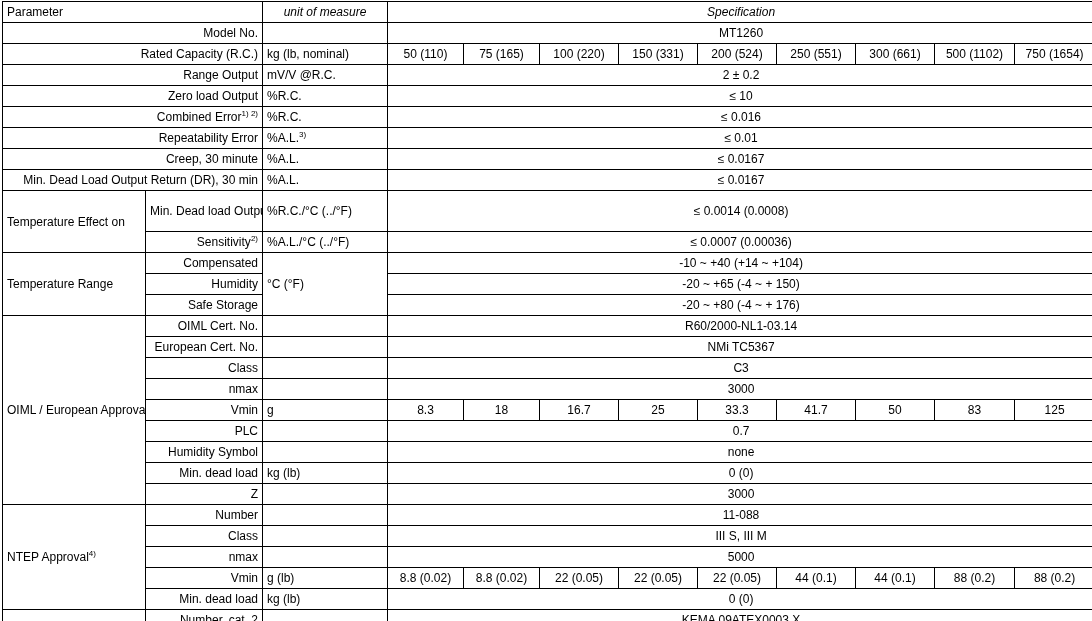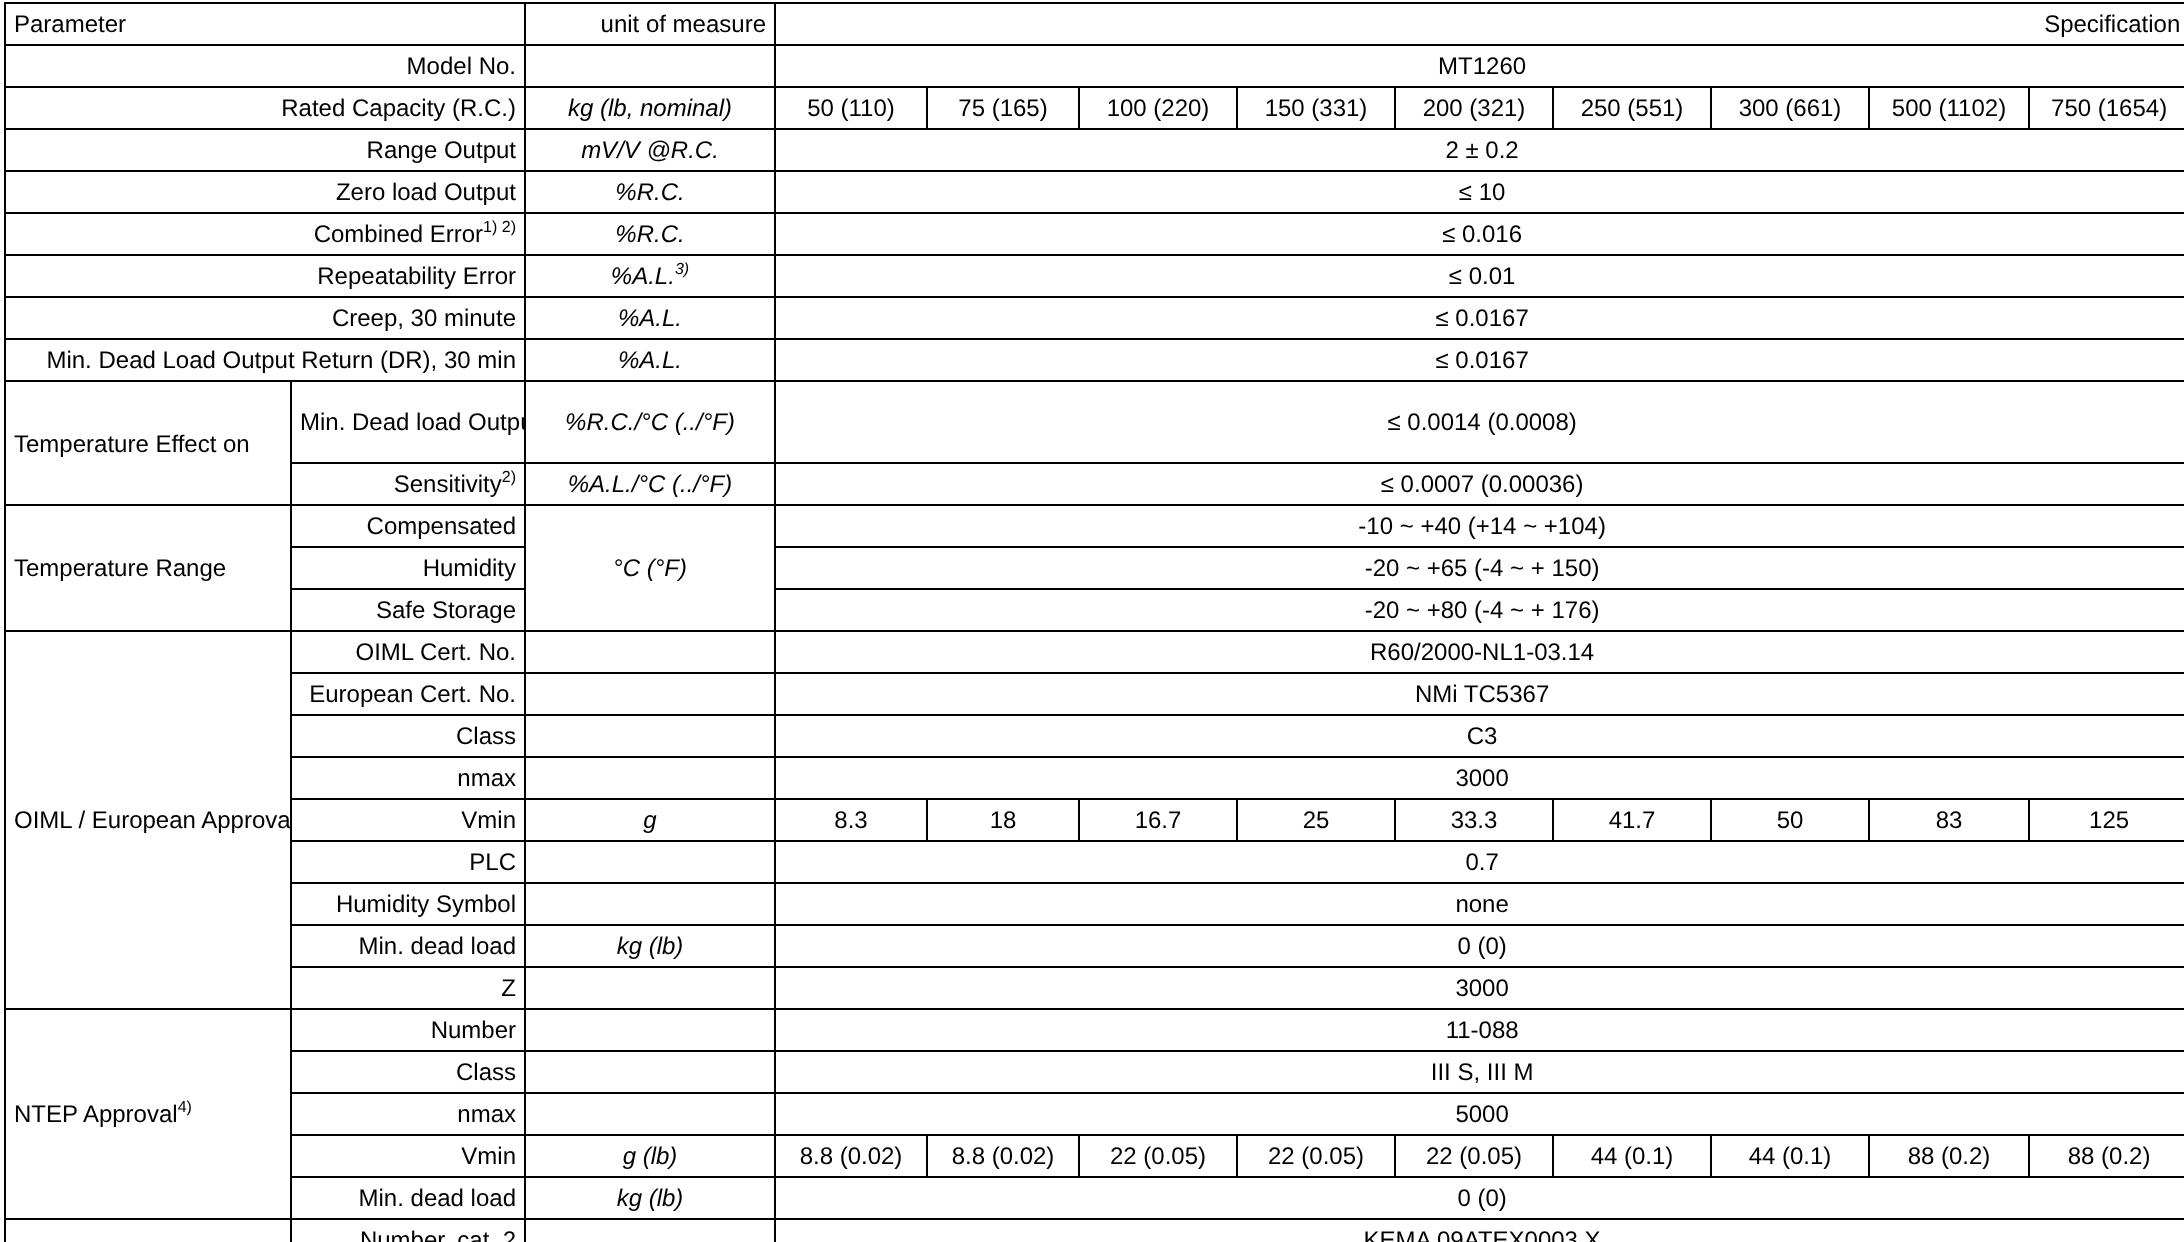--- a/index.html
+++ b/index.html
@@ -37,24 +37,25 @@
     vertical-align: middle;
     overflow: hidden;
     white-space: nowrap;
   }
   .hdr {
     font-weight: bold;
     text-align: left;
   }
   .hdr-center {
     font-weight: bold;
-    text-align: right;
+    text-align: center;
+    font-style: italic;
   }
   .c { text-align: center; }
-  .l { text-align: center; font-style: italic; }
+  .l { text-align: left; }
   .rowlabel { text-align: right; }
   .grouplabel { text-align: left; vertical-align: middle; margin-left: 32px; }
   sup {
     font-size: 8px;
     vertical-align: super;
     line-height: 0;
   }
   .twoline {
     white-space: normal;
     line-height: 15px;
@@ -93,21 +94,21 @@
       <td class="c" colspan="9">MT1260</td>
     </tr>
 
     <tr>
       <td class="rowlabel" colspan="2">Rated Capacity (R.C.)</td>
       <td class="l">kg (lb, nominal)</td>
       <td class="c">50 (110)</td>
       <td class="c">75 (165)</td>
       <td class="c">100 (220)</td>
       <td class="c">150 (331)</td>
-      <td class="c">200 (321)</td>
+      <td class="c">200 (524)</td>
       <td class="c">250 (551)</td>
       <td class="c">300 (661)</td>
       <td class="c">500 (1102)</td>
       <td class="c">750 (1654)</td>
     </tr>
 
     <tr>
       <td class="rowlabel" colspan="2">Range Output</td>
       <td class="l">mV/V @R.C.</td>
       <td class="c" colspan="9">2 ± 0.2</td>

